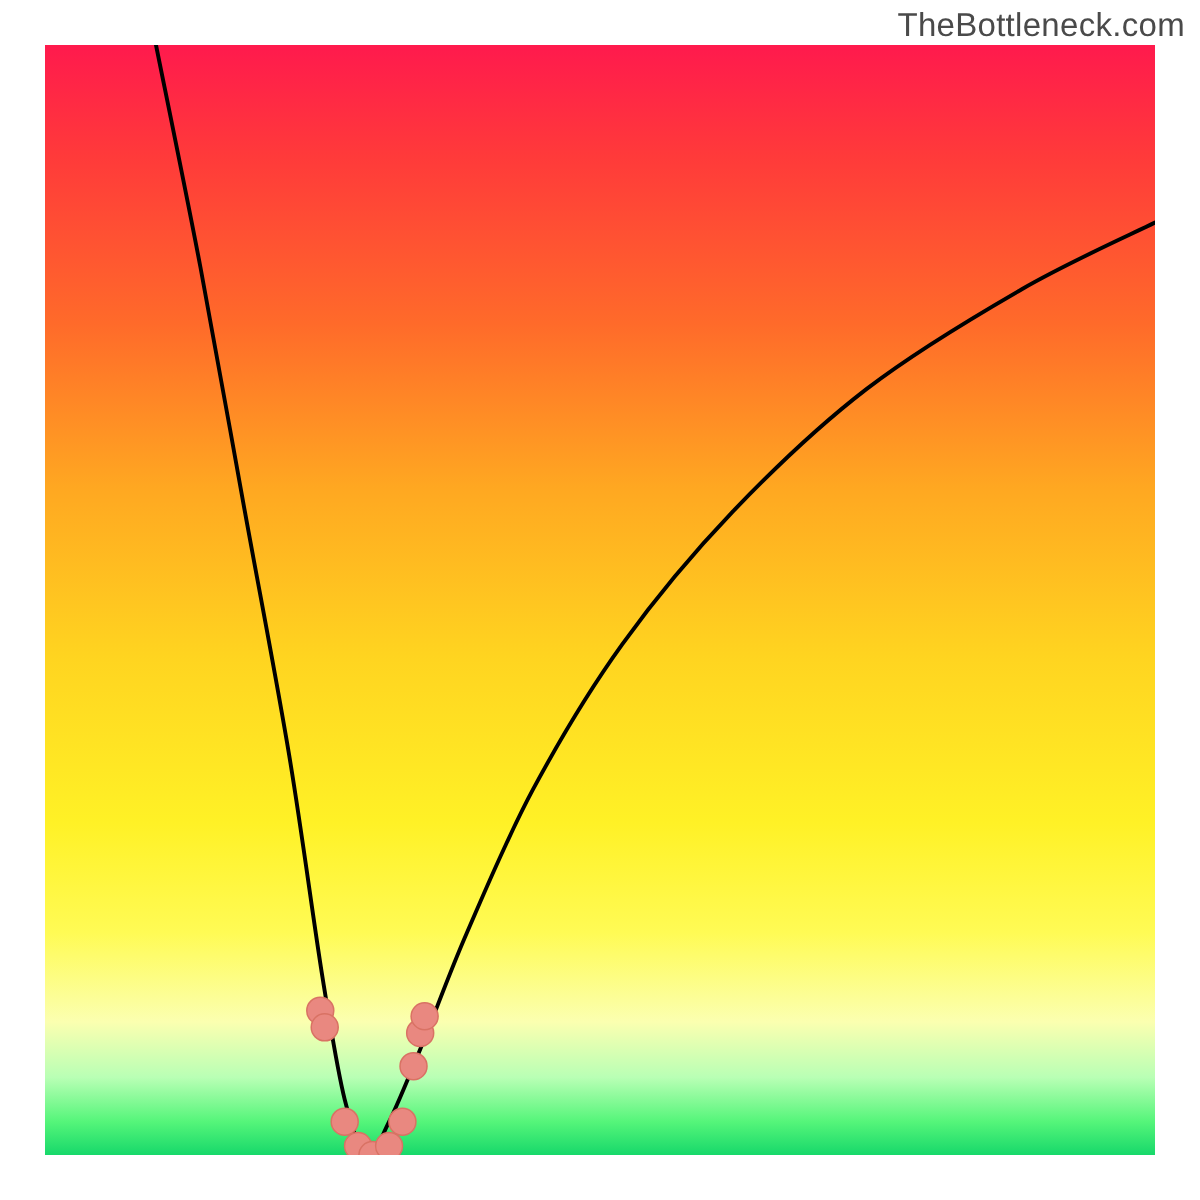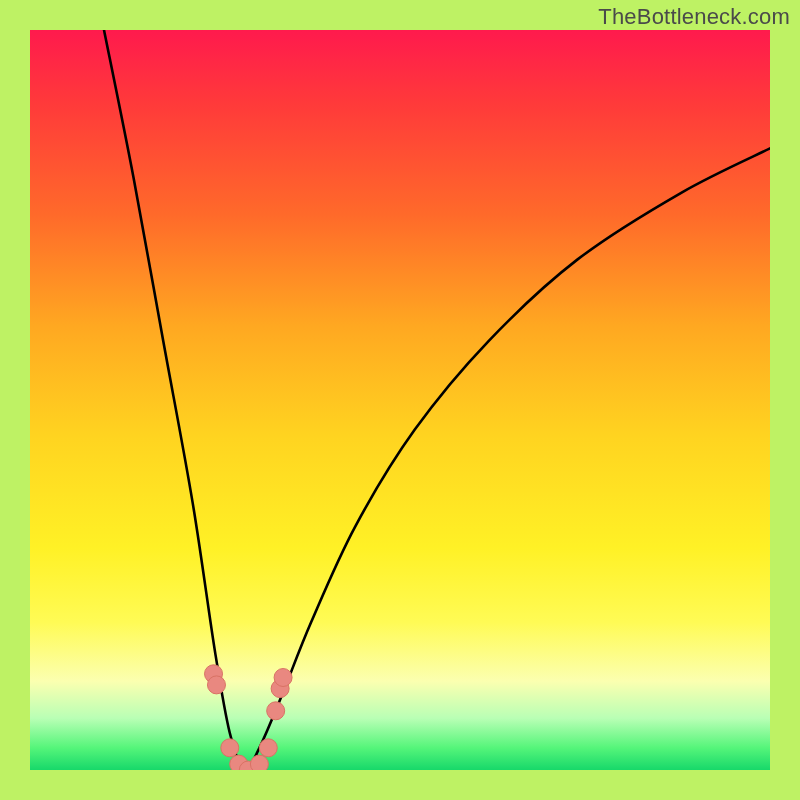--- a/index.html
+++ b/index.html
@@ -10,21 +10,21 @@
     background: #000;
     overflow: hidden;
     font-family: Arial, Helvetica, sans-serif;
   }
   .frame {
     position: absolute;
     left: 0;
     top: 0;
     width: 800px;
     height: 800px;
-    background: #bef264;
+    background: #ffffff;
   }
   .plot-area {
     position: absolute;
     left: 30px;
     top: 30px;
     width: 740px;
     height: 740px;
     overflow: hidden;
   }
   .gradient {

